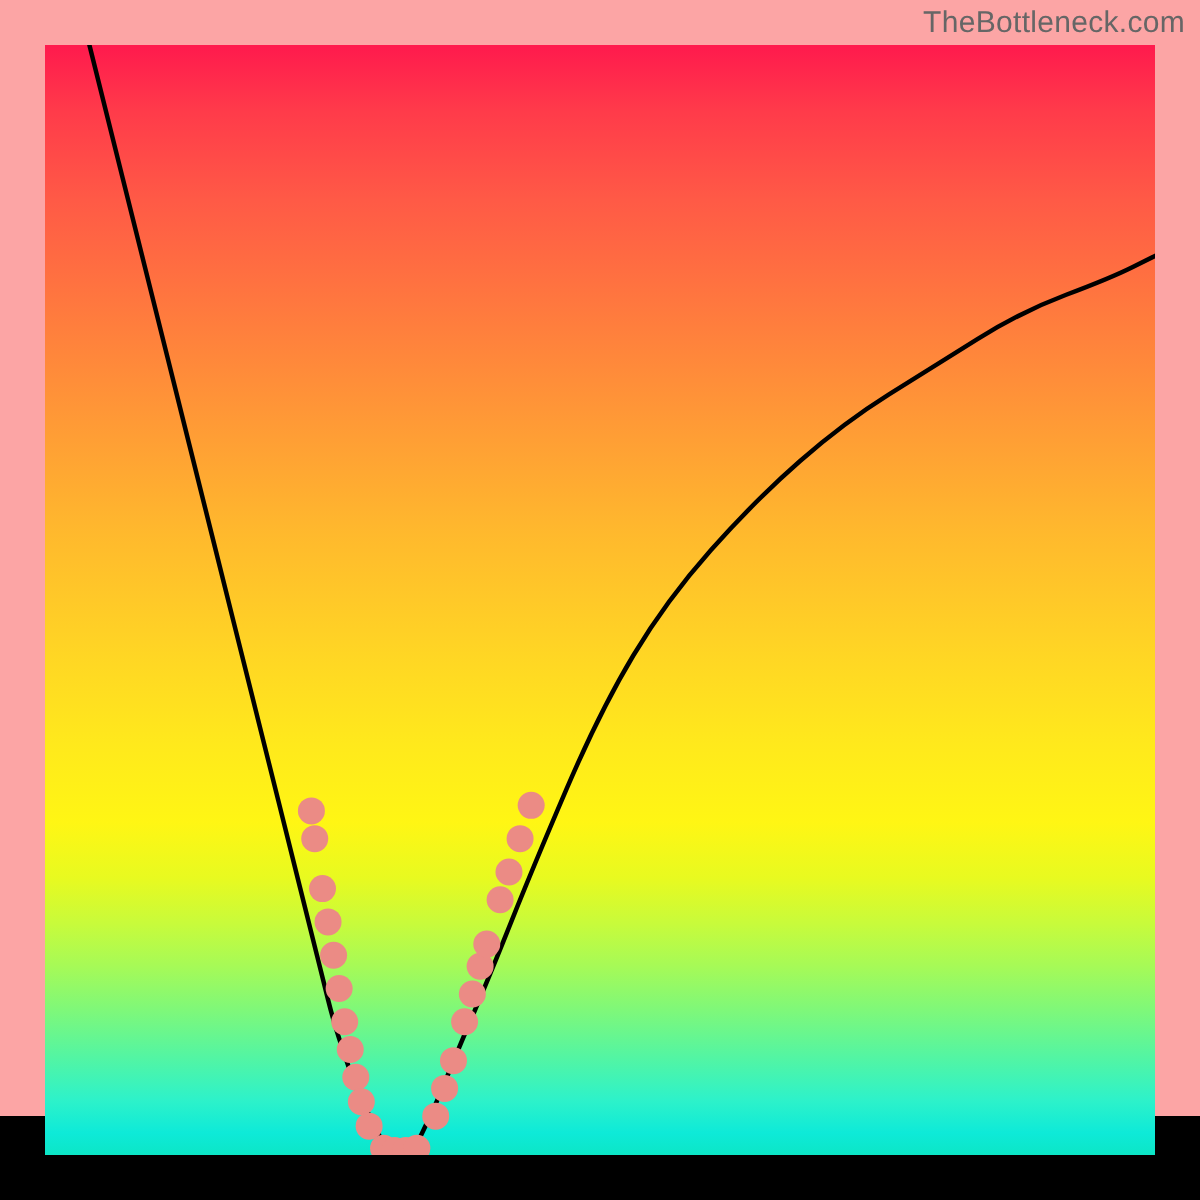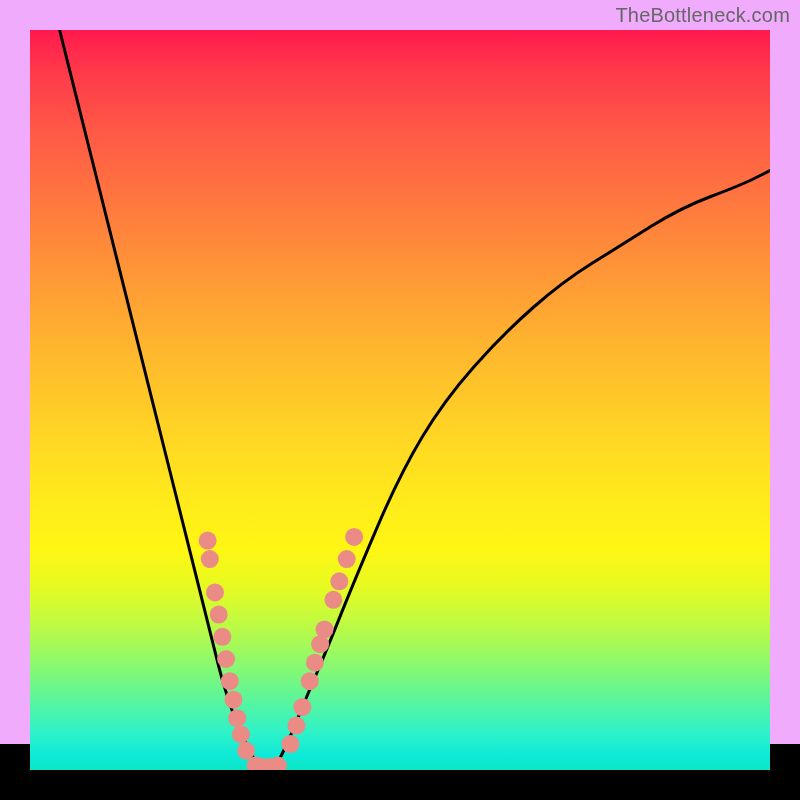--- a/index.html
+++ b/index.html
@@ -10,21 +10,21 @@
     background: #000;
     overflow: hidden;
     font-family: Arial, Helvetica, sans-serif;
   }
   .frame {
     position: absolute;
     top: 0;
     left: 0;
     width: 800px;
     height: 744px;
-    background: #f0abfc;
+    background: #fca5a5;
   }
   .watermark {
     position: absolute;
     top: 4px;
     right: 10px;
     color: #666;
     font-size: 20px;
     font-weight: 500;
     letter-spacing: 0.2px;
     z-index: 30;

